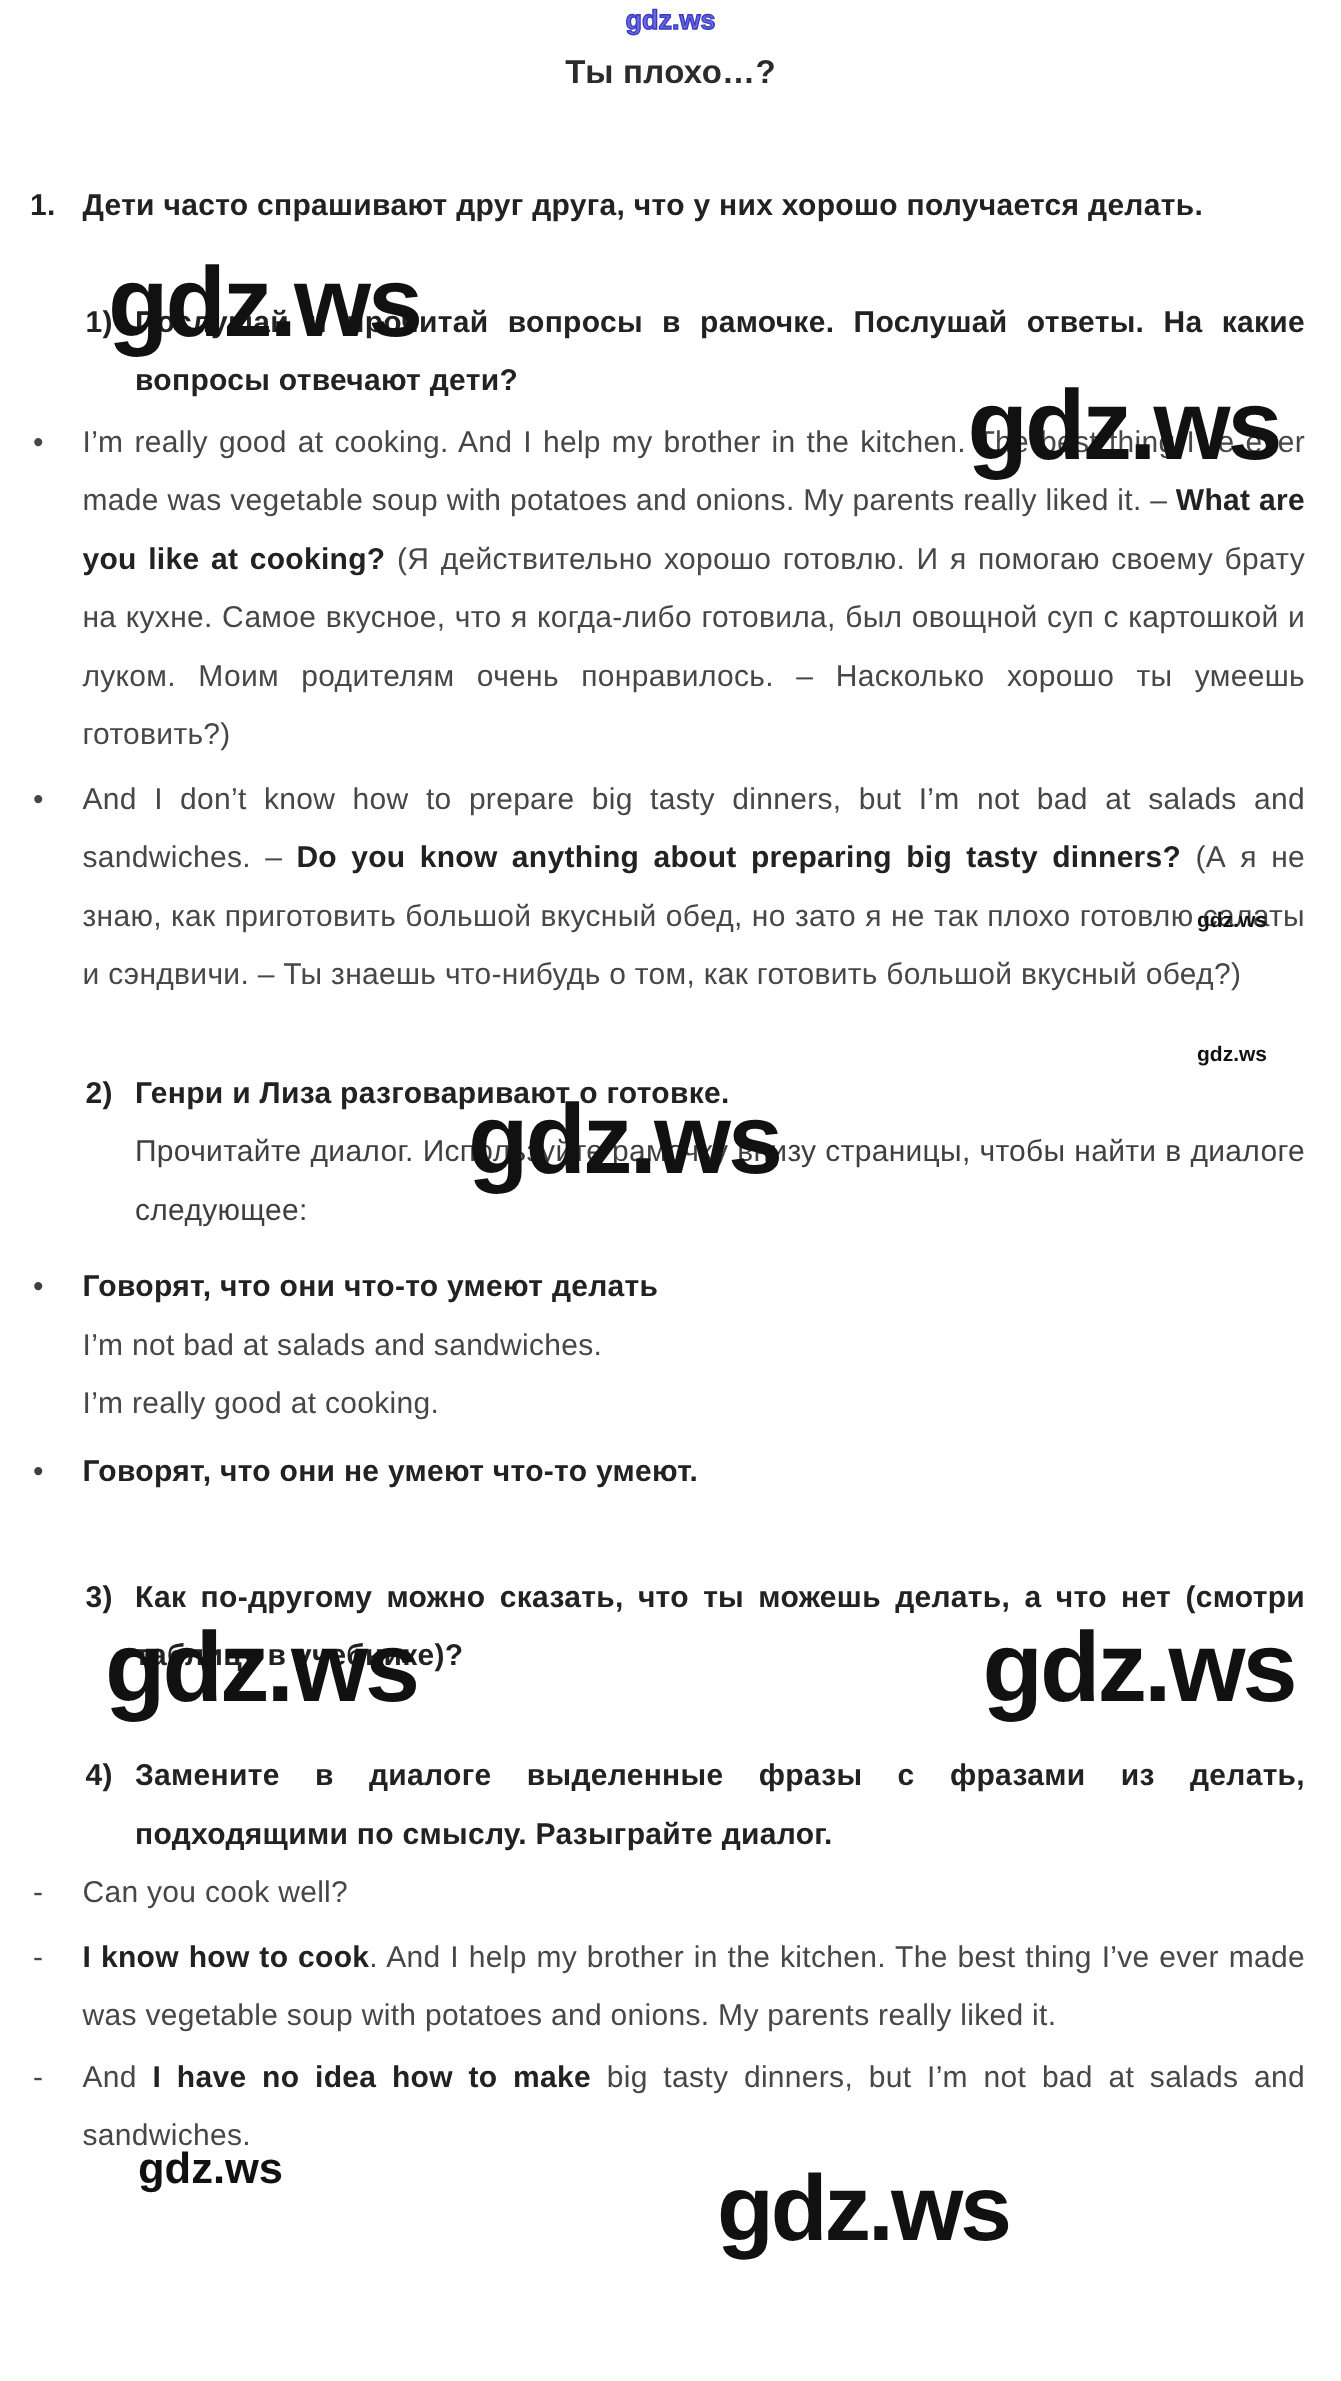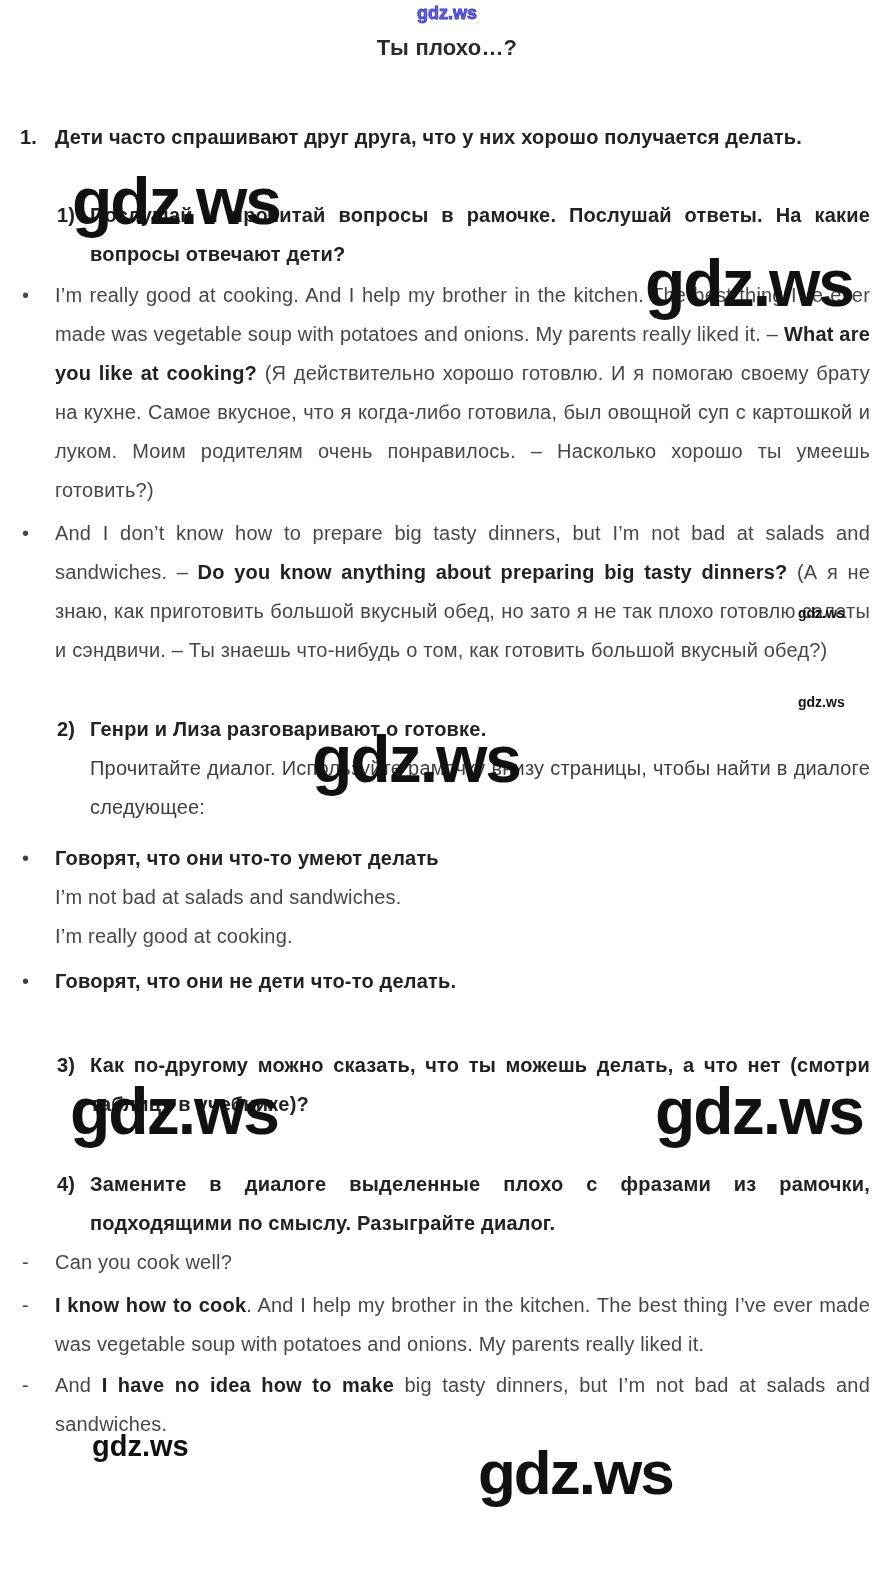--- a/index.html
+++ b/index.html
@@ -122,31 +122,31 @@
 
   <div class="block m-bru1">
     <span class="marker">•</span>
     <div class="bold">Говорят, что они что-то умеют делать</div>
     <div class="en">I’m not bad at salads and sandwiches.</div>
     <div class="en">I’m really good at cooking.</div>
   </div>
 
   <div class="block m-bru2">
     <span class="marker">•</span>
-    <div class="bold">Говорят, что они не дети что-то делать.</div>
+    <div class="bold">Говорят, что они не умеют что-то умеют.</div>
   </div>
 
   <div class="block indent2 m-sub3">
     <span class="marker bold">3)</span>
     <span class="bold">Как по-другому можно сказать, что ты можешь делать, а что нет (смотри таблицу в учебнике)?</span>
   </div>
 
   <div class="block indent2 m-sub4">
     <span class="marker bold">4)</span>
-    <span class="bold">Замените в диалоге выделенные плохо с фразами из рамочки, подходящими по смыслу. Разыграйте диалог.</span>
+    <span class="bold">Замените в диалоге выделенные фразы с фразами из делать, подходящими по смыслу. Разыграйте диалог.</span>
   </div>
 
   <div class="block m-d1 en">
     <span class="marker">-</span>
     <span>Can you cook well?</span>
   </div>
 
   <div class="block m-d2 en">
     <span class="marker">-</span>
     <span><span class="seg-bold">I know how to cook</span><span>. And I help my brother in the kitchen. The best thing I’ve ever made was vegetable soup with potatoes and onions. My parents really liked it.</span></span>

